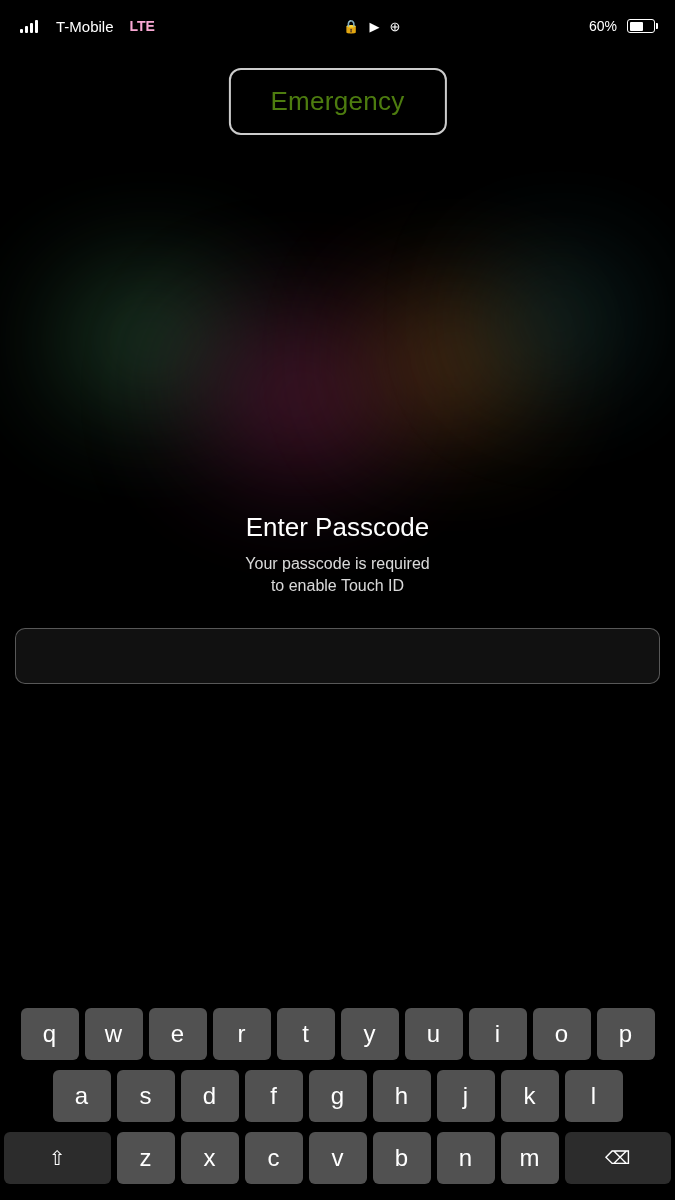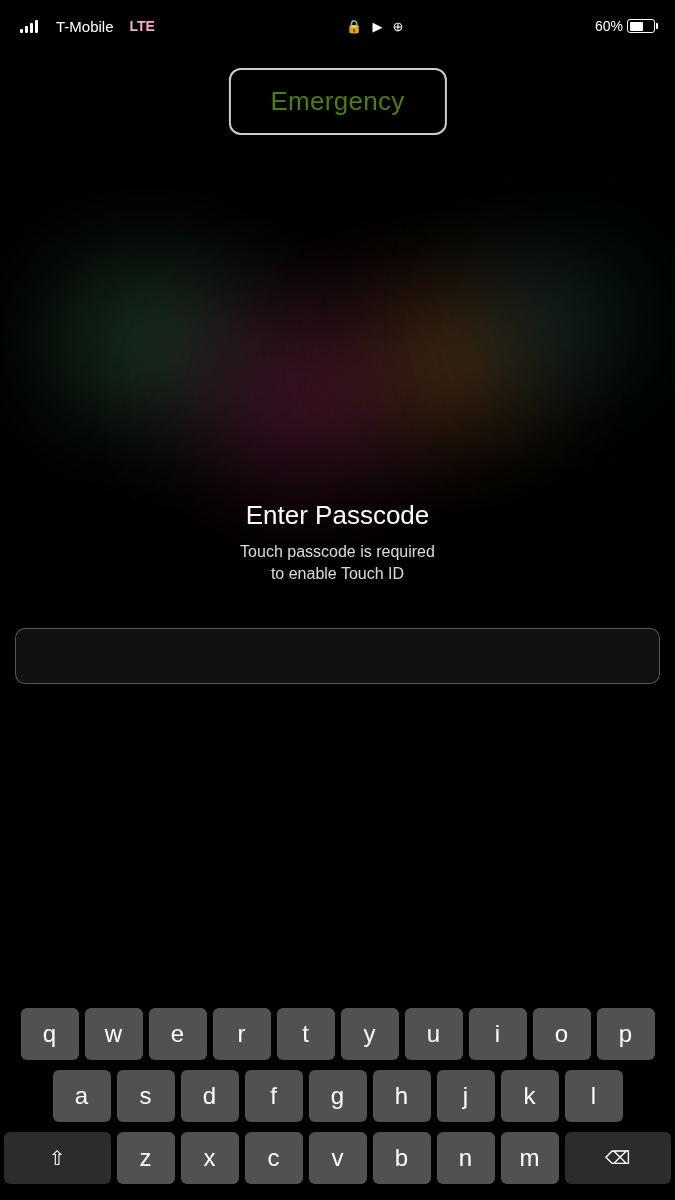--- a/index.html
+++ b/index.html
@@ -59,21 +59,21 @@
 
     .status-center {
       display: flex;
       align-items: center;
       gap: 10px;
     }
 
     .status-right {
       display: flex;
       align-items: center;
-      gap: 4px;
+      gap: 10px;
     }
 
     .battery-container {
       display: flex;
       align-items: center;
       gap: 4px;
     }
 
     .battery {
       width: 28px;
@@ -178,21 +178,21 @@
       padding: 16px 40px;
       border-radius: 12px;
       cursor: pointer;
       white-space: nowrap;
       letter-spacing: 0.3px;
     }
 
     
     #passcode-area {
       position: absolute;
-      top: 500px;
+      top: 512px;
       left: 0;
       width: 100%;
       text-align: center;
       z-index: 10;
     }
 
     .passcode-title {
       color: #fff;
       font-size: 26px;
       font-weight: 400;
@@ -344,21 +344,21 @@
   </div>
 </div>
 
 <div id="emergency-btn">
   <button class="emergency-button">Emergency</button>
 </div>
 
 <div id="passcode-area">
   <div class="passcode-title">Enter Passcode</div>
   <div class="passcode-subtitle">
-    <span>Touch passcode is required</span><br>
+    <span>Your passcode is required</span><br>
     <span>to enable Touch ID</span>
   </div>
 </div>
 
 <div id="input-area">
   <input type="text" class="passcode-input" value="" style="caret-color: transparent;">
 </div>
 
 <div id="keyboard">
 

